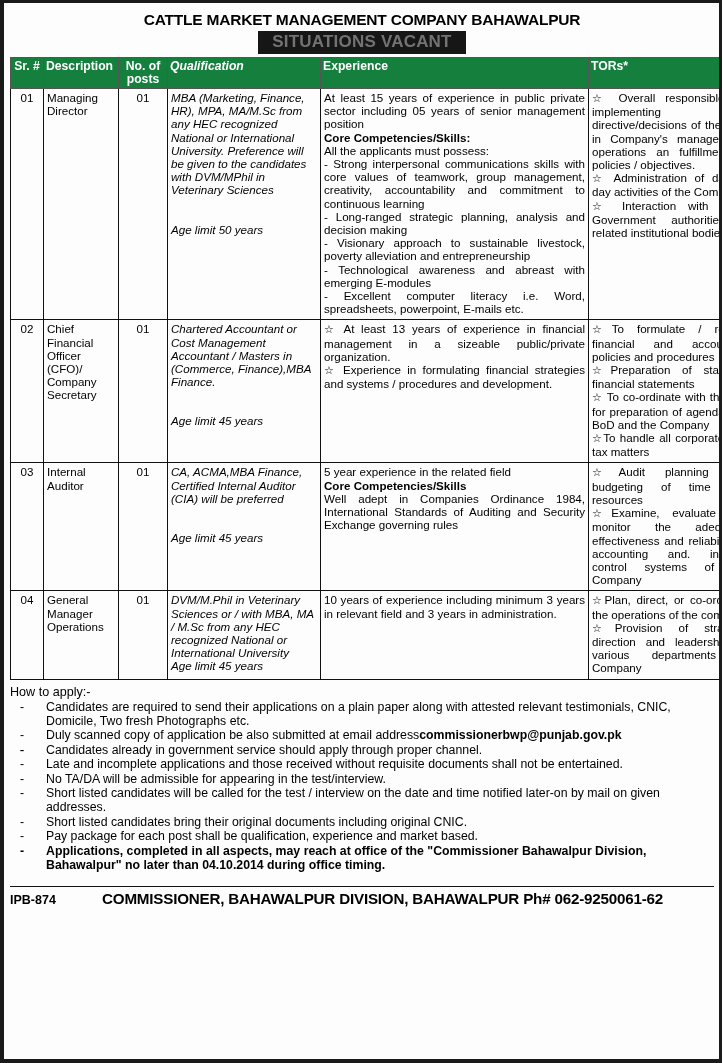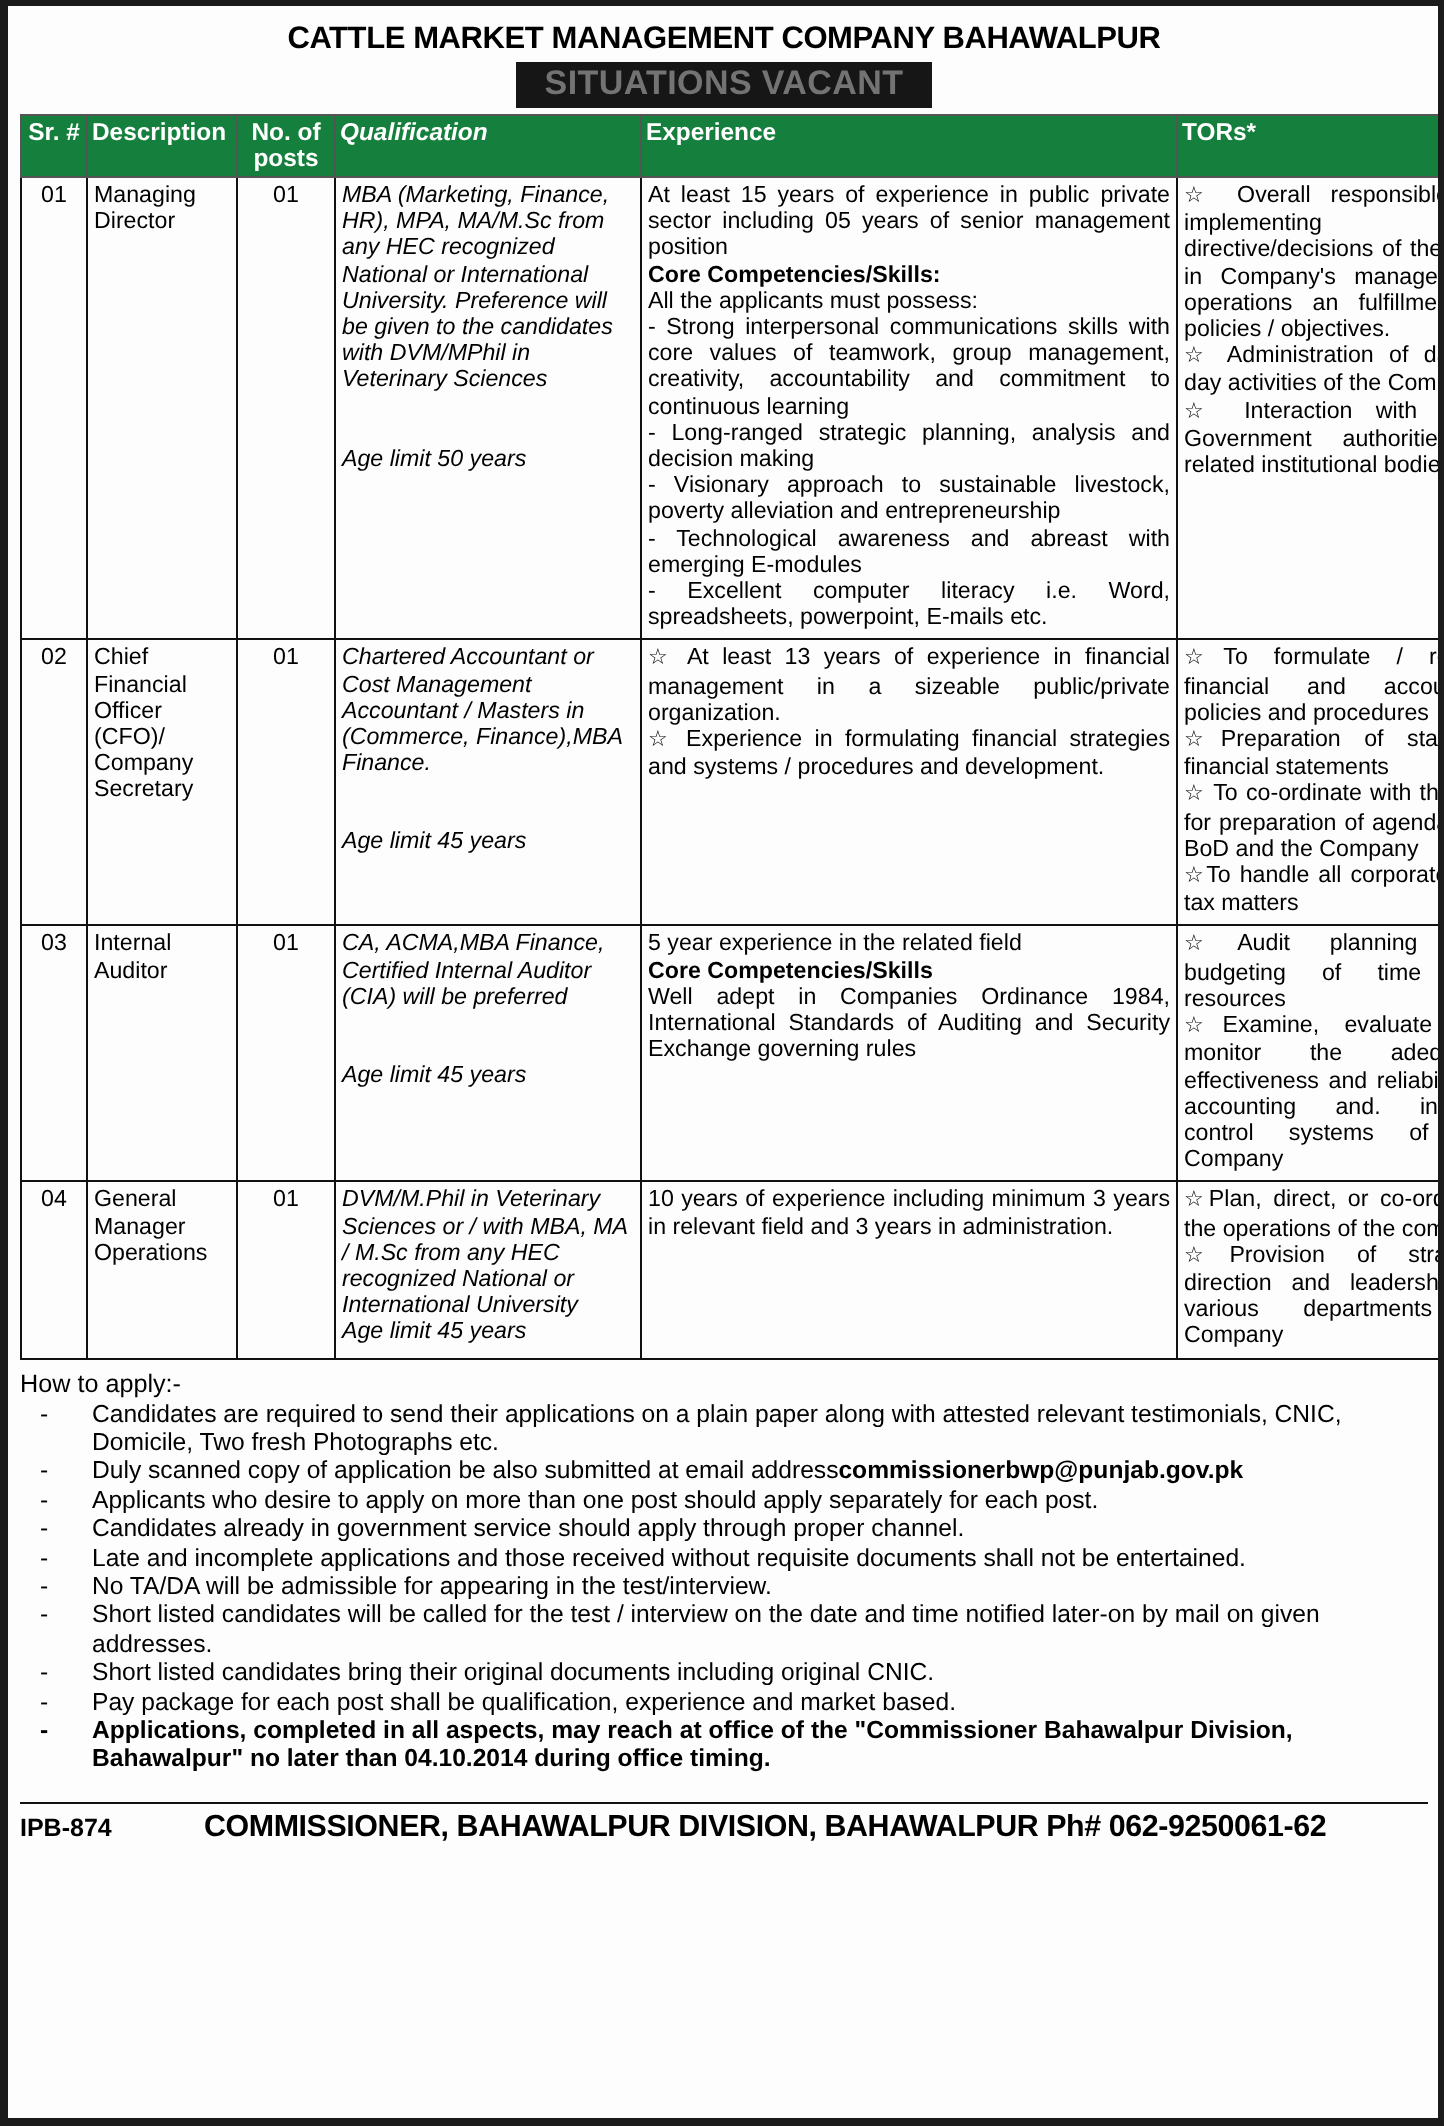--- a/index.html
+++ b/index.html
@@ -247,21 +247,21 @@
       </tr>
 
     </tbody>
   </table>
 
   <div class="howto">
     <div class="howto-title">How to apply:-</div>
     <ul class="apply-list">
       <li><span class="dash">-</span><span>Candidates are required to send their applications on a plain paper along with attested relevant testimonials, CNIC, Domicile, Two fresh Photographs etc.</span></li>
       <li><span class="dash">-</span><span>Duly scanned copy of application be also submitted at email address</span><span class="email">commissionerbwp@punjab.gov.pk</span></li>
-      <li><span class="dash">-</span><span>Applicants who desire to apply on more than one post should apply separately for each post.</span></li>
+      <li><span class="dash">-</span></li>
       <li><span class="dash">-</span><span>Candidates already in government service should apply through proper channel.</span></li>
       <li><span class="dash">-</span><span>Late and incomplete applications and those received without requisite documents shall not be entertained.</span></li>
       <li><span class="dash">-</span><span>No TA/DA will be admissible for appearing in the test/interview.</span></li>
       <li><span class="dash">-</span><span>Short listed candidates will be called for the test / interview on the date and time notified later-on by mail on given addresses.</span></li>
       <li><span class="dash">-</span><span>Short listed candidates bring their original documents including original CNIC.</span></li>
       <li><span class="dash">-</span><span>Pay package for each post shall be qualification, experience and market based.</span></li>
       <li class="strong"><span class="dash">-</span><span>Applications, completed in all aspects, may reach at office of the "Commissioner Bahawalpur Division, Bahawalpur" no later than 04.10.2014 during office timing.</span></li>
     </ul>
   </div>
 

